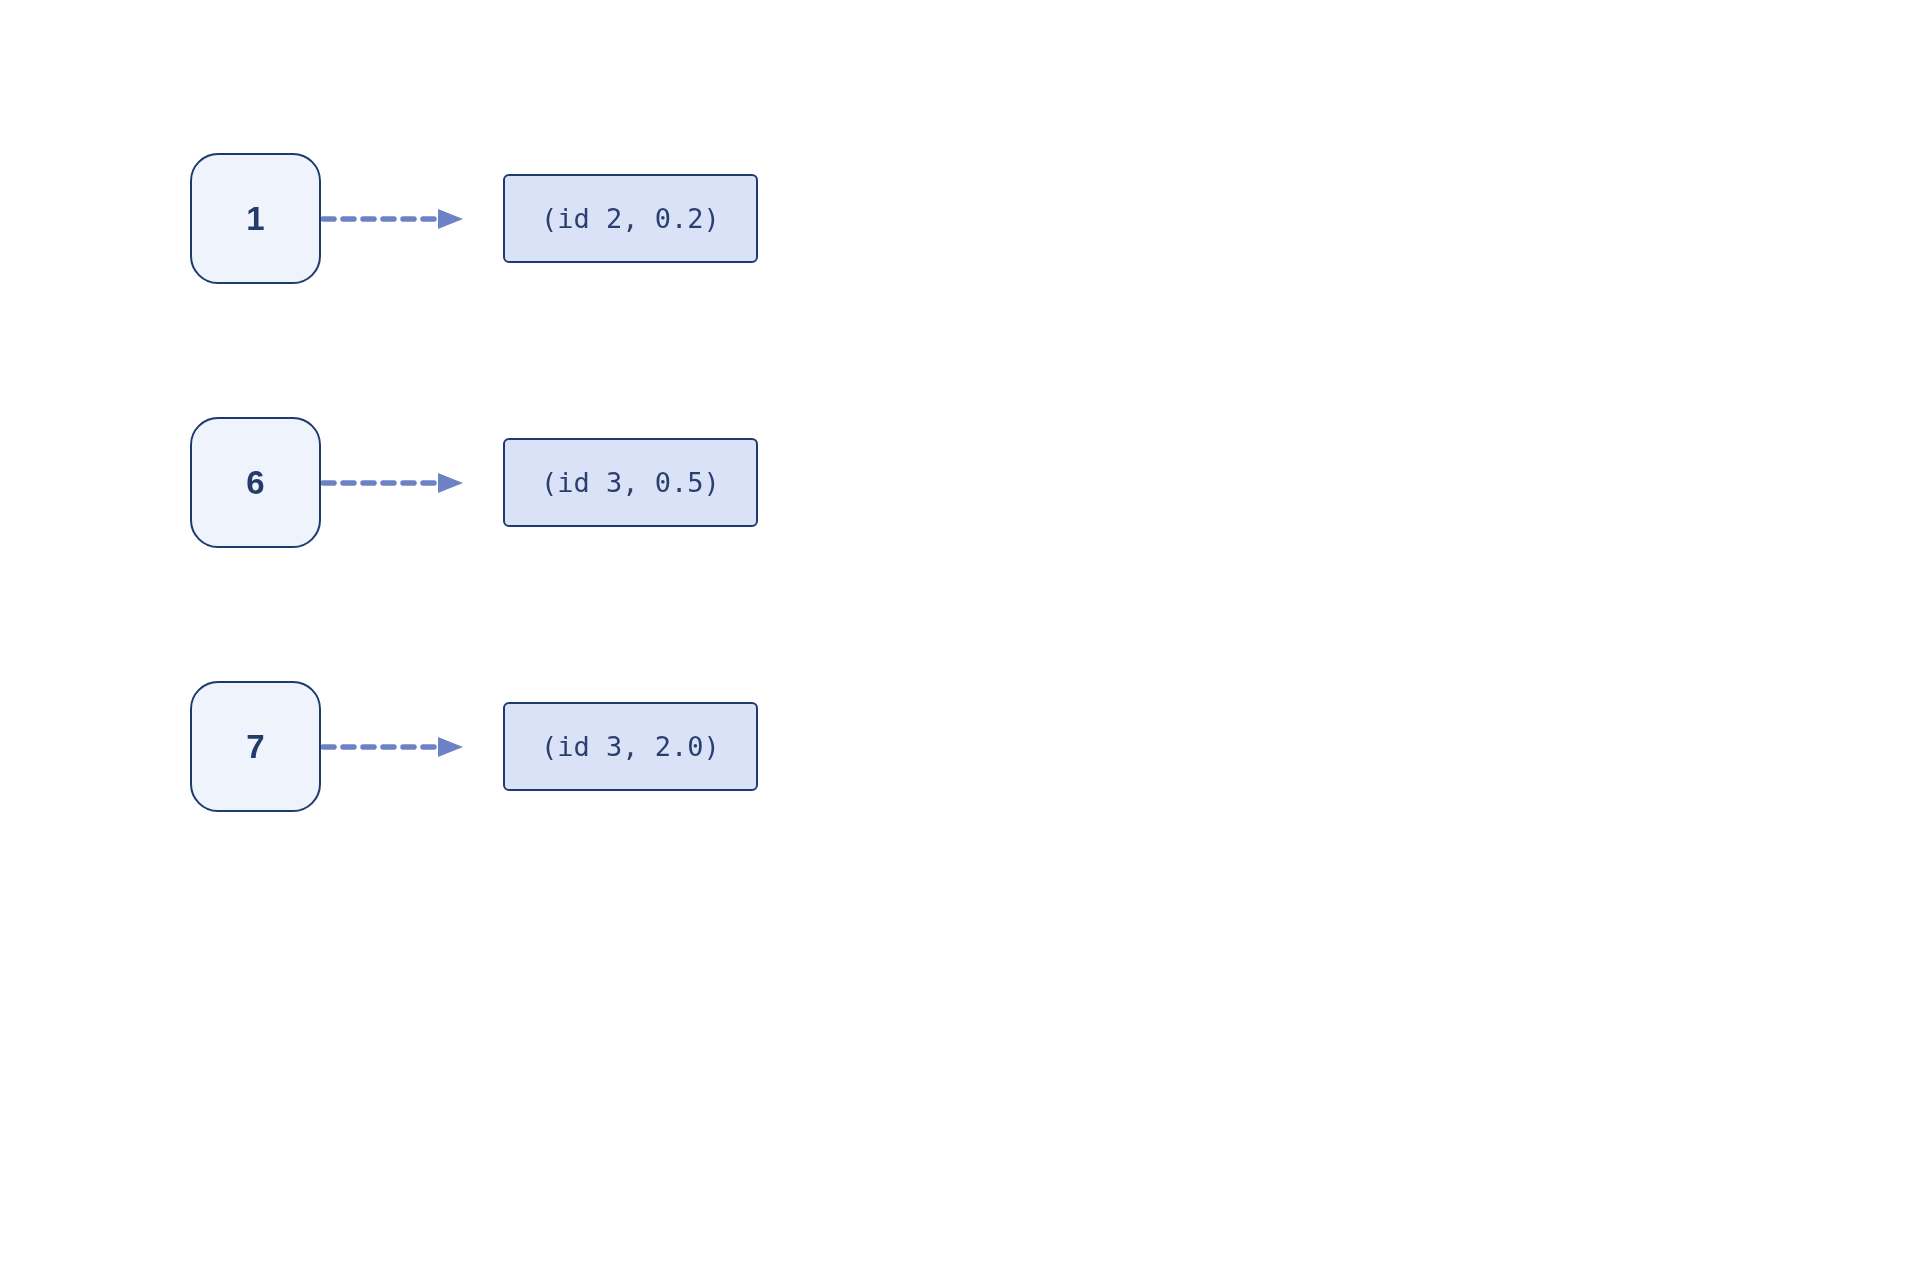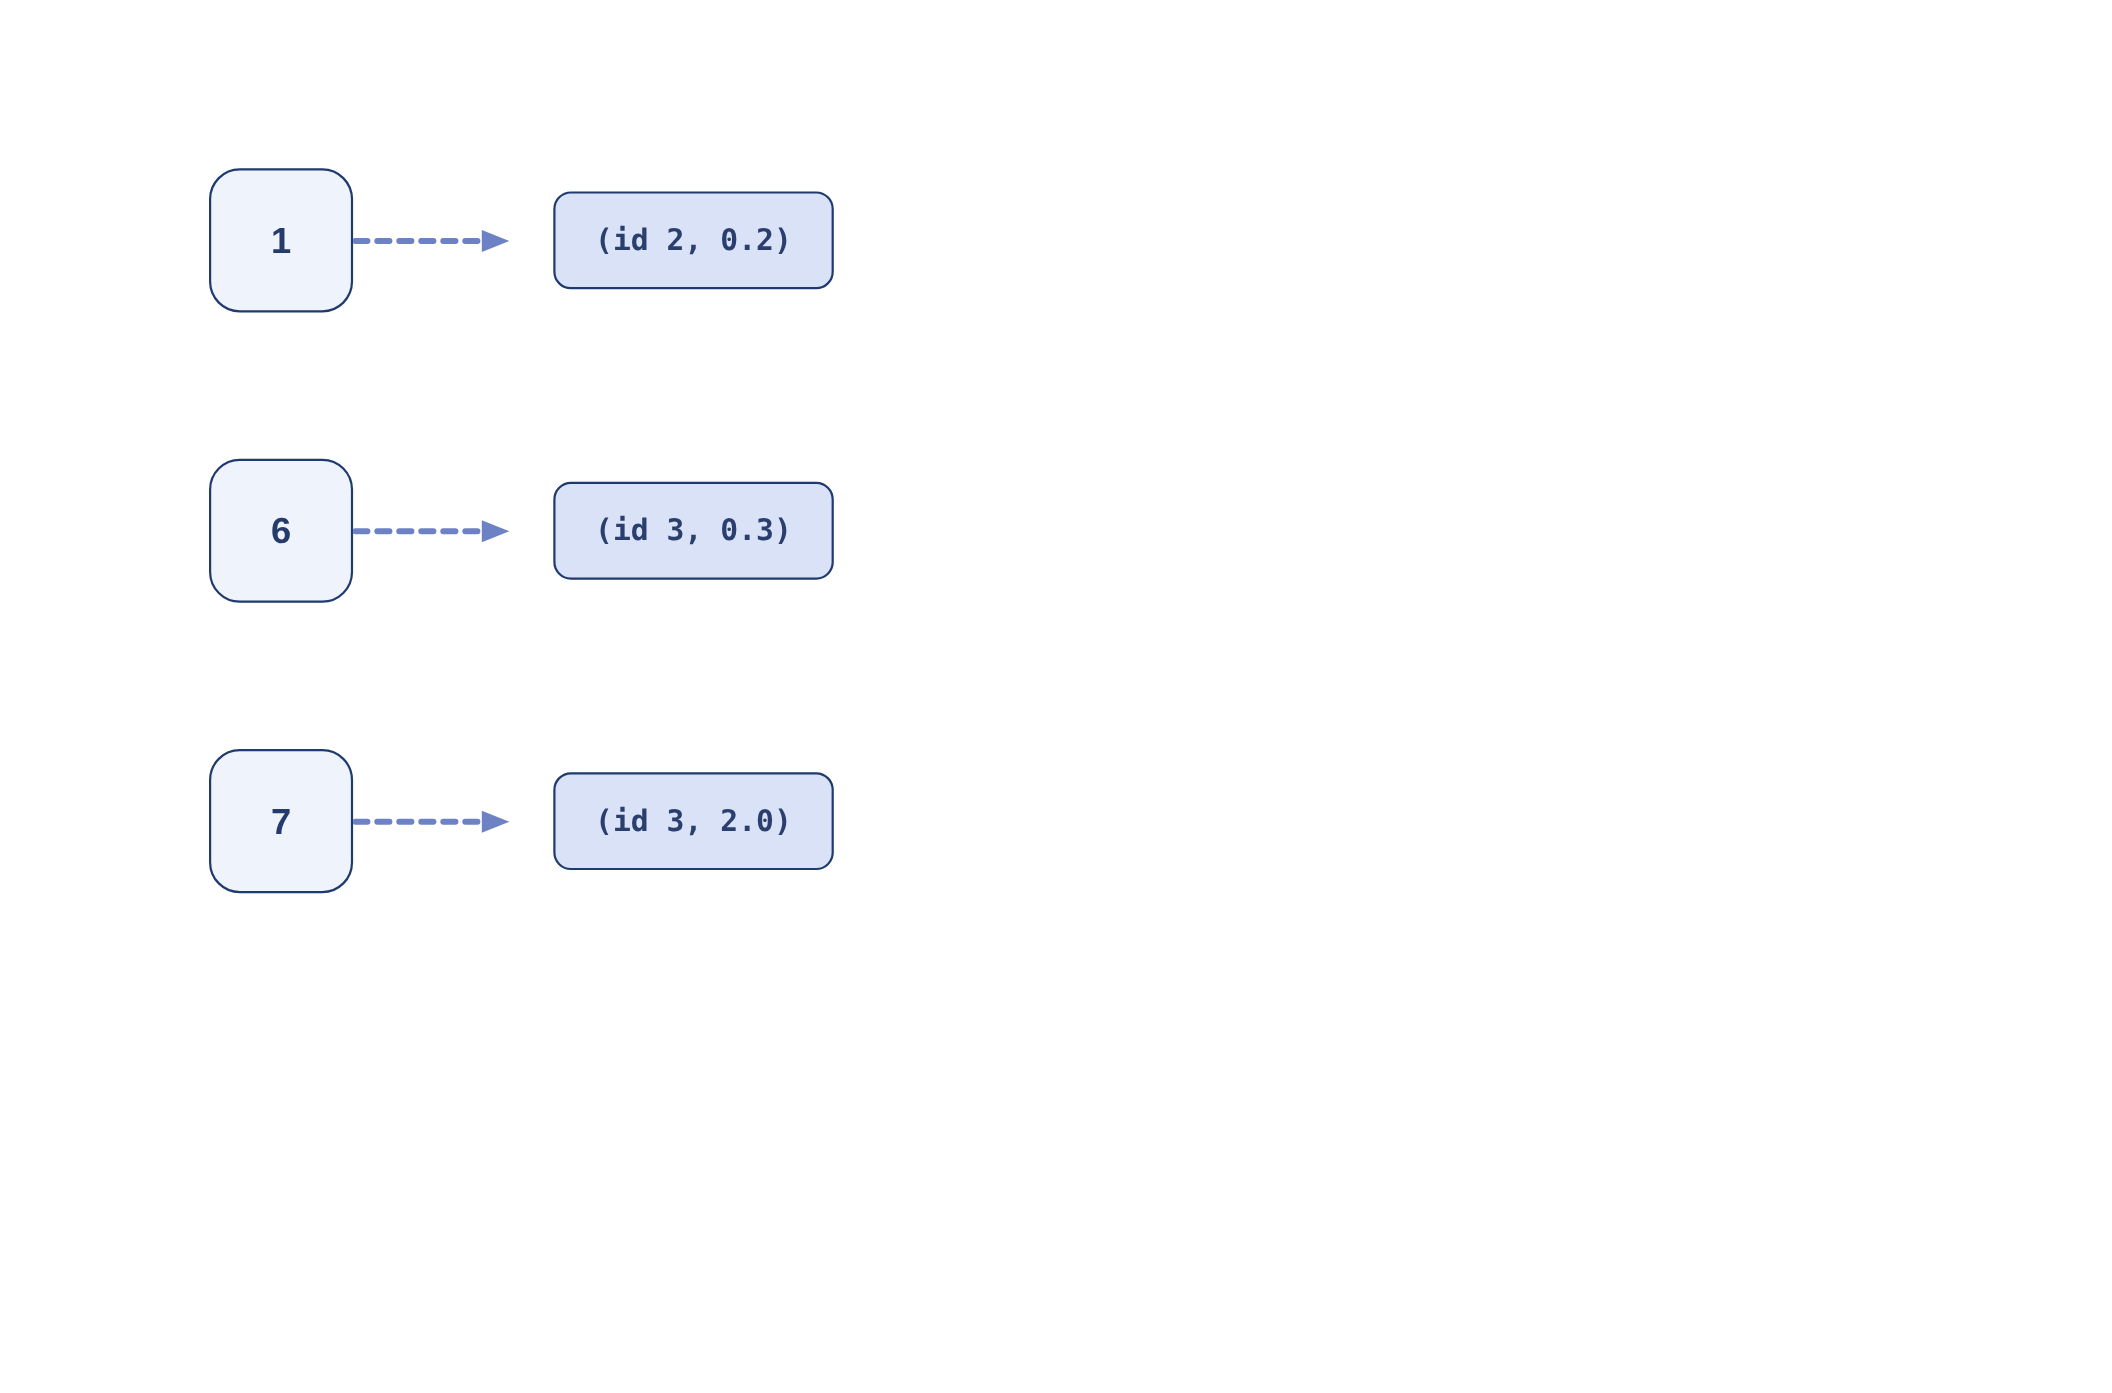--- a/index.html
+++ b/index.html
@@ -39,29 +39,29 @@
     width: 146px;
     height: 26px;
     flex: 0 0 146px;
     margin-right: 36px;
     display: block;
   }
   .posting-box {
     height: 89px;
     background: #d9e2f7;
     border: 2.5px solid #1f3a6e;
-    border-radius: 16px;
+    border-radius: 6px;
     display: flex;
     align-items: center;
     justify-content: center;
     padding: 0 36px;
     margin-right: 35px;
     font-family: "DejaVu Sans Mono", monospace;
     font-size: 27px;
-    font-weight: 700;
+    font-weight: 400;
     color: #2a3f6e;
     white-space: nowrap;
   }
 </style>
 </head>
 <body>
 
 <div class="diagram">
 
   <div class="row">
@@ -72,21 +72,21 @@
     </svg>
     <div class="posting-box">(id 2, 0.2)</div>
   </div>
 
   <div class="row">
     <div class="key-box">6</div>
     <svg class="arrow" viewBox="0 0 146 26">
       <line x1="2" y1="13" x2="116" y2="13" stroke-width="5.5" stroke-linecap="round" stroke-dasharray="11 9" stroke="#6d82c4"></line>
       <polygon points="117,3 142,13 117,23" fill="#6d82c4"></polygon>
     </svg>
-    <div class="posting-box">(id 3, 0.3)</div>
+    <div class="posting-box">(id 3, 0.5)</div>
   </div>
 
   <div class="row">
     <div class="key-box">7</div>
     <svg class="arrow" viewBox="0 0 146 26">
       <line x1="2" y1="13" x2="116" y2="13" stroke-width="5.5" stroke-linecap="round" stroke-dasharray="11 9" stroke="#6d82c4"></line>
       <polygon points="117,3 142,13 117,23" fill="#6d82c4"></polygon>
     </svg>
     <div class="posting-box">(id 3, 2.0)</div>
   </div>

